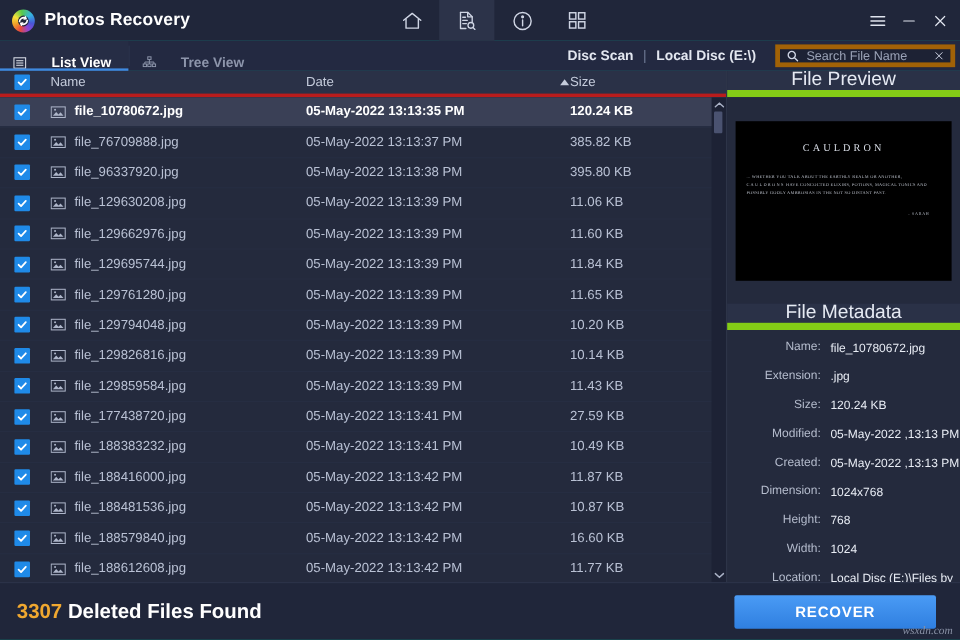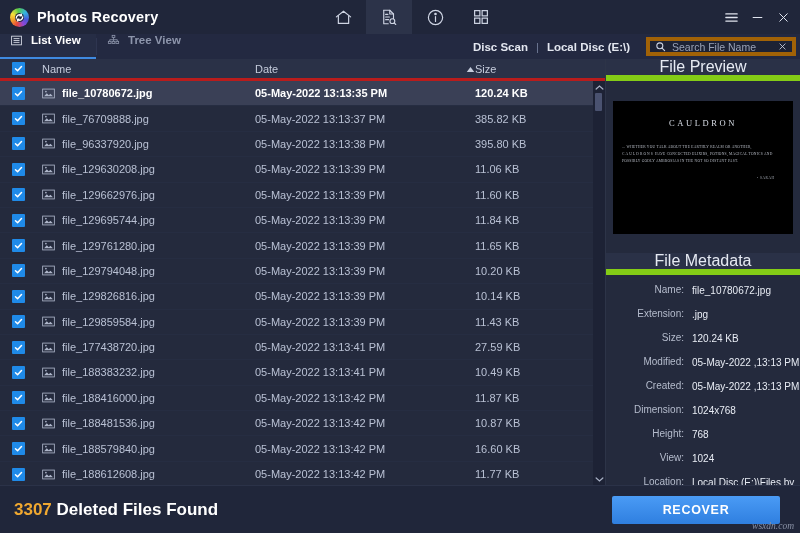--- a/index.html
+++ b/index.html
@@ -66,21 +66,21 @@
   .win-btn.close { width: 30px; padding-right: 4px; }
 
   
   .tabbar {
     height: 25px; flex: 0 0 25px;
     background: #232941;
     display:flex; align-items:stretch;
     position: relative;
   }
   .vtab {
-    display:flex; align-items:flex-start; gap:8px;
+    display:flex; align-items:flex-end; gap:20px;
     padding: 0 14px 0 10px;
     color: #8d95ab; font-size: 11.5px; font-weight: bold;
     position: relative;
     min-width: 96px;
   }
   .vtab.active { color:#ffffff; background:#262d45; }
   .vtab.active::after {
     content:""; position:absolute; left:0; right:0; bottom:0;
     height:2px; background:#3f8ae0;
   }
@@ -775,21 +775,21 @@
             </div>
             <div class="mrow">
               <div class="mkey">Dimension:</div>
               <div class="mval">1024x768</div>
             </div>
             <div class="mrow">
               <div class="mkey">Height:</div>
               <div class="mval">768</div>
             </div>
             <div class="mrow">
-              <div class="mkey">View:</div>
+              <div class="mkey">Width:</div>
               <div class="mval">1024</div>
             </div>
             <div class="mrow">
               <div class="mkey">Location:</div>
               <div class="mval">Local Disc (E:)\Files by content\.jpg</div>
             </div>
           </div>
       </div>
     </div>
   </div>

